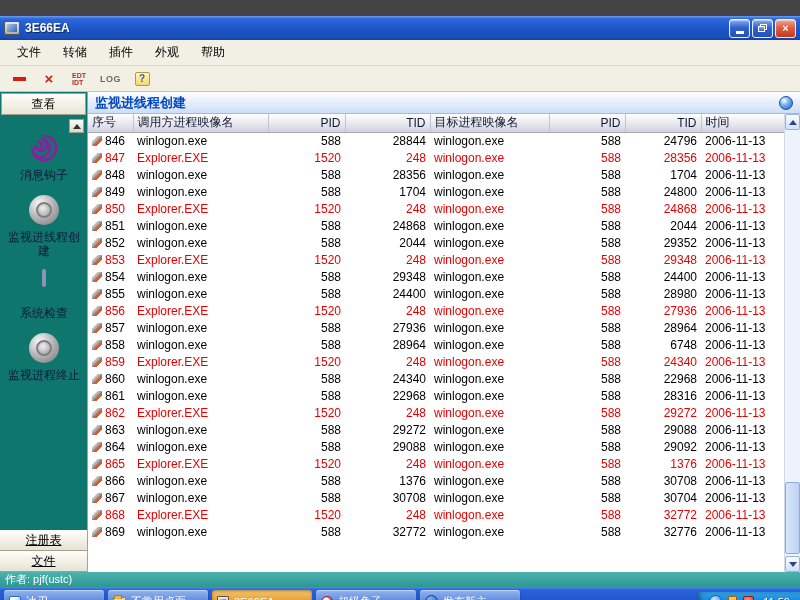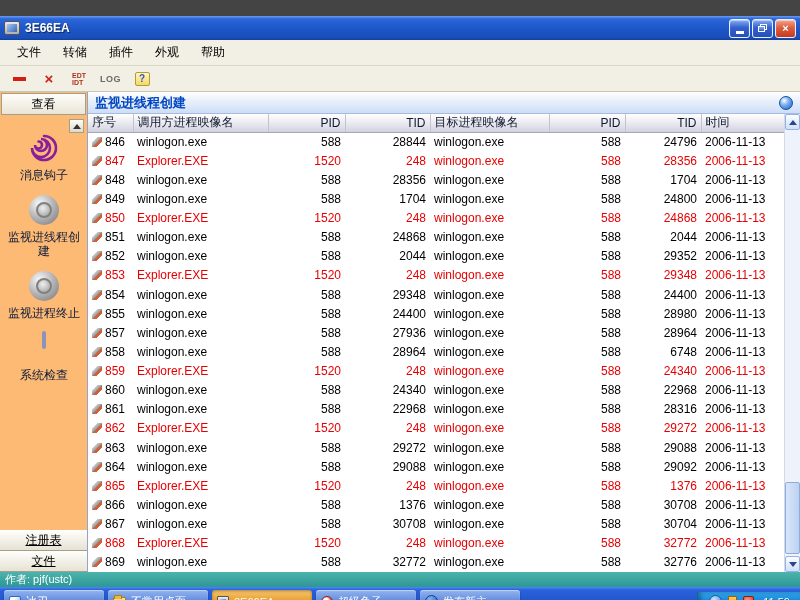--- a/index.html
+++ b/index.html
@@ -25,42 +25,42 @@
   .toolbar { height:26px; background:#f2f0e4; border-bottom:1px solid #c9c5b5; display:flex; align-items:center; gap:12px; padding-left:10px; }
   .tb-btn { display:flex; align-items:center; justify-content:center; min-width:18px; height:20px; cursor:default; }
   .ic-minus { width:13px; height:4px; background:#d42010; }
   .ic-x { color:#d42010; font-size:15px; font-weight:bold; line-height:1; }
   .ic-edtidt { display:flex; flex-direction:column; line-height:7px; font-size:7px; font-weight:bold; color:#b03020; }
   .ic-log { font-size:9px; font-weight:bold; color:#6a6a6a; letter-spacing:.5px; }
   .ic-help { width:15px; height:14px; background:linear-gradient(#fff8c8,#f4d868); border:1px solid #b89a30; border-radius:2px; font-size:10px; font-weight:bold; color:#3856b0; display:flex; align-items:center; justify-content:center; }
 
   
   .window-body { display:flex; height:480px; }
-  .sidebar { width:88px; background:#fdba74; border-right:1px solid #93a4c9; display:flex; flex-direction:column; }
+  .sidebar { width:88px; background:#0f766e; border-right:1px solid #93a4c9; display:flex; flex-direction:column; }
   .view-btn { height:22px; margin:1px; background:linear-gradient(#fefdf9,#e9e5d7); border:1px solid #a39f8b; display:flex; align-items:center; justify-content:center; font-size:12px; cursor:default; }
   .side-items { flex:1; position:relative; overflow:hidden; padding-top:4px; }
   .scroll-up-btn { position:absolute; top:3px; right:3px; width:15px; height:14px; background:linear-gradient(#fdfcf8,#ddd9ca); border:1px solid #a39f8b; display:flex; align-items:center; justify-content:center; }
   .tri-up-dark { width:0; height:0; border-left:4px solid transparent; border-right:4px solid transparent; border-bottom:5px solid #333; }
   .side-item { margin:12px 0 0; text-align:center; width:88px; color:#0d1a3a; font-size:12px; line-height:14px; padding:0 3px; cursor:default; }
   .side-item .ico { width:32px; height:32px; margin:0 auto 4px; display:flex; align-items:center; justify-content:center; }
   .sphere { width:30px; height:30px; border-radius:50%; background:radial-gradient(circle at 35% 30%, #fafafa, #b9b9b9 45%, #737373); position:relative; }
   .sphere::after { content:""; position:absolute; inset:7px; border-radius:50%; border:2px solid #808080; background:radial-gradient(circle at 40% 35%, #efefef, #9a9a9a); }
   .pc { width:30px; height:30px; }
   .pc .scr { width:24px; height:16px; border:2px solid #8a94b8; background:linear-gradient(135deg,#d4e2ff,#5878c8); border-radius:2px; margin:0 auto; }
   .pc .base { width:14px; height:4px; background:#aab4cc; margin:1px auto 0; }
   .pc .kbd { width:26px; height:5px; background:linear-gradient(#eef0f6,#98a2c0); margin:1px auto 0; border-radius:1px; }
   .side-bottom-btn { height:21px; background:linear-gradient(#fefdf9,#e6e2d4); border-top:1px solid #fff; border-bottom:1px solid #a39f8b; display:flex; align-items:center; justify-content:center; font-size:12px; cursor:default;text-decoration:underline; }
 
   
   .main { flex:1; display:flex; flex-direction:column; background:#fff; min-width:0; }
   .main-header { height:22px; background:linear-gradient(180deg,#fefefe,#cdddf8); display:flex; align-items:center; padding:0 7px; border-bottom:1px solid #a9bbdd; }
   .main-title { color:#0047c2; font-weight:bold; font-size:13px; flex:1; }
   .globe { width:14px; height:14px; border-radius:50%; background:radial-gradient(circle at 35% 30%, #ffffff, #7ab0f0 40%, #1f5cc0); border:1px solid #164ea6; }
   .content-row { flex:1; display:flex; min-height:0; }
-  .table-col { flex:1; display:flex; min-width:0;gap:25px; }
+  .table-col { flex:1; display:flex; flex-direction:column; min-width:0;gap:25px; }
   table { border-collapse:collapse; table-layout:fixed; width:696px; font-size:12px; }
   thead th { height:18px; font-weight:normal; text-align:left; color:#101830; background:linear-gradient(180deg,#ffffff,#e7e7ef 55%,#d2d2e0); border-right:1px solid #c2c2d0; border-bottom:1px solid #a6a6b8; padding:0 4px; white-space:nowrap; overflow:hidden; cursor:default; }
   thead th.num { text-align:right; }
   tbody td { height:17px; padding:0 4px; white-space:nowrap; overflow:hidden; color:#000; cursor:default; }
   tbody td.num { text-align:right; }
   tr.red td { color:#e60000; }
   .row-icon { display:inline-block; width:10px; height:10px; margin-right:3px; vertical-align:-1px;
     background:linear-gradient(135deg, transparent 28%, #cfcfcf 28%, #8f8f8f 54%, #d06038 54%, #d06038 72%, transparent 72%); }
 
   
@@ -176,32 +176,32 @@
 
           <div class="side-item">
             <div class="ico">
                 <span class="sphere"></span>
               </div>
             <div>监视进线程创建</div>
           </div>
 
           <div class="side-item">
             <div class="ico">
-                <span class="sphere"></span>
-              </div>
-            <div>监视进程终止</div>
-          </div>
-
-          <div class="side-item">
-            <div class="ico">
               <span class="pc">
                 <span class="scr"></span><span class="base"></span><span class="kbd"></span>
               </span>
             </div>
             <div>系统检查</div>
+          </div>
+
+          <div class="side-item">
+            <div class="ico">
+                <span class="sphere"></span>
+              </div>
+            <div>监视进程终止</div>
           </div>
         </div>
         <div class="side-bottom-btn">注册表</div>
         <div class="side-bottom-btn">文件</div>
       </div>
 
       <div class="main">
         <div class="main-header">
           <span class="main-title">监视进线程创建</span>
           <span class="globe"></span>
@@ -324,20 +324,30 @@
                     <td>2006-11-13</td>
                   </tr>
                   <tr>
                     <td><span class="row-icon"></span>855</td>
                     <td>winlogon.exe</td>
                     <td class="num">588</td>
                     <td class="num">24400</td>
                     <td>winlogon.exe</td>
                     <td class="num">588</td>
                     <td class="num">28980</td>
+                    <td>2006-11-13</td>
+                  </tr>
+                  <tr class="red">
+                    <td><span class="row-icon"></span>856</td>
+                    <td>Explorer.EXE</td>
+                    <td class="num">1520</td>
+                    <td class="num">248</td>
+                    <td>winlogon.exe</td>
+                    <td class="num">588</td>
+                    <td class="num">27936</td>
                     <td>2006-11-13</td>
                   </tr>
                   <tr>
                     <td><span class="row-icon"></span>857</td>
                     <td>winlogon.exe</td>
                     <td class="num">588</td>
                     <td class="num">27936</td>
                     <td>winlogon.exe</td>
                     <td class="num">588</td>
                     <td class="num">28964</td>

